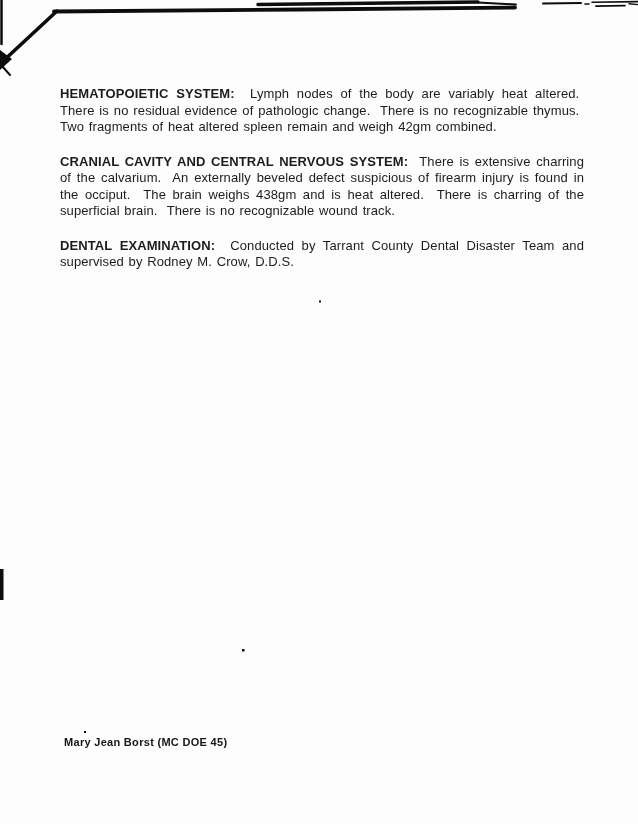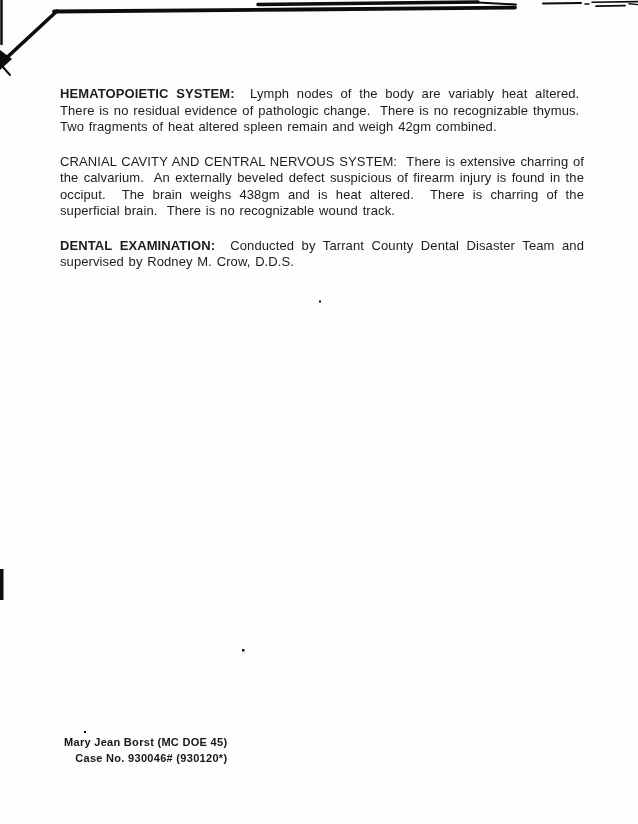--- a/index.html
+++ b/index.html
@@ -25,21 +25,21 @@
     position:absolute;left:60px;top:86px;width:524px;
   }
   .para{
     margin:0 0 18px 0;
     font-size:13px;
     line-height:16.5px;
     text-align:justify;
     letter-spacing:0.1px;
     word-spacing:1px;
   }
-  .heading{font-weight:normal;}
+  .heading{font-weight:bold;}
   .heading.bold{font-weight:bold;}
   .footer{
     position:absolute;left:64px;top:735px;
     font-size:11px;
     line-height:15.5px;
     letter-spacing:0.3px;
     font-weight:bold;
     color:#161616;
     text-align:right;
   }
@@ -74,16 +74,15 @@
   </svg>
 
   <main class="content">
       <p class="para"><span class="heading bold">HEMATOPOIETIC SYSTEM:</span><span>&nbsp; Lymph nodes of the body are variably heat altered.&nbsp; There is no residual evidence of pathologic change.&nbsp; There is no recognizable thymus.&nbsp; Two fragments of heat altered spleen remain and weigh 42gm combined.</span></p>
       <p class="para"><span class="heading">CRANIAL CAVITY AND CENTRAL NERVOUS SYSTEM:</span><span>&nbsp; There is extensive charring of the calvarium.&nbsp; An externally beveled defect suspicious of firearm injury is found in the occiput.&nbsp; The brain weighs 438gm and is heat altered.&nbsp; There is charring of the superficial brain.&nbsp; There is no recognizable wound track.</span></p>
       <p class="para"><span class="heading bold">DENTAL EXAMINATION:</span><span>&nbsp; Conducted by Tarrant County Dental Disaster Team and supervised by Rodney M. Crow, D.D.S.</span></p>
     </main>
 
   <footer class="footer">
       <div class="footer-line">Mary Jean Borst (MC DOE 45)</div>
-      <div class="footer-line">Case No. 930046# (930120*)</div>
     </footer>
 
 </div>
 
 </body></html>

